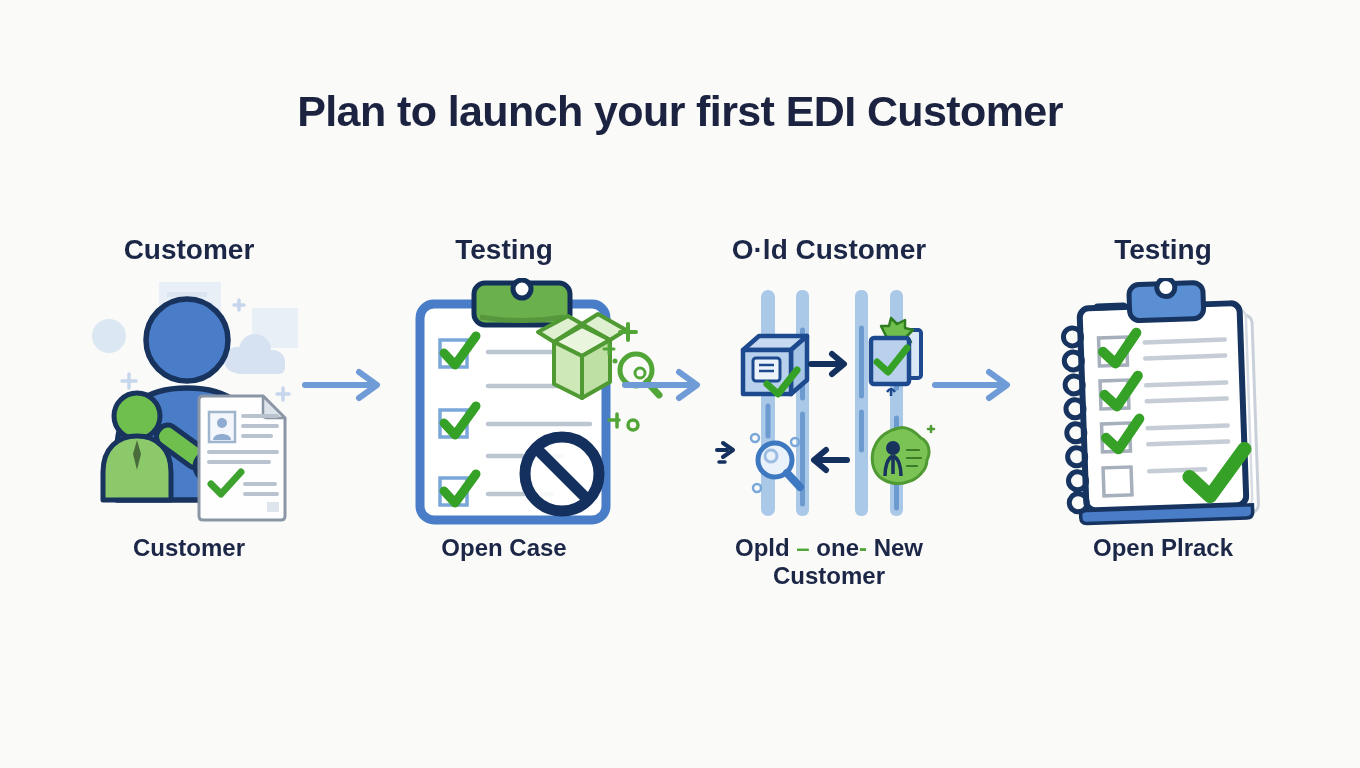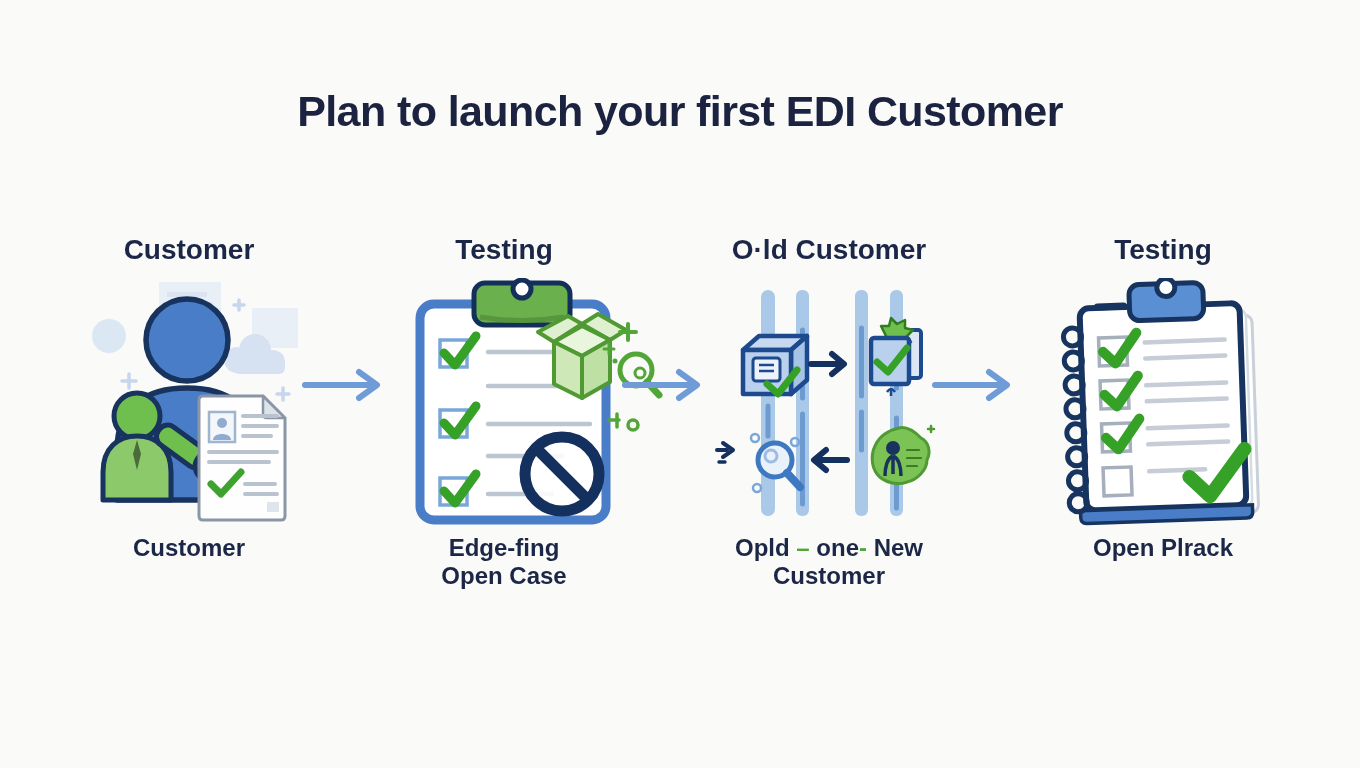--- a/index.html
+++ b/index.html
@@ -151,21 +151,20 @@
           <circle cx="229" cy="147" r="5" stroke-width="3.5"></circle>
         </g>
 
         <g stroke="#14305e" stroke-width="11" fill="none">
           <circle cx="158" cy="196" r="37" fill="#ffffff" fill-opacity="0.88"></circle>
           <path d="M132 170 L184 222"></path>
         </g>
       </svg>
     </div>
     <div class="caption">
-      <div>Edge-fing</div>
       <div>Open Case</div>
     </div>
   </div>
 
   <div class="stage" id="stage-oldprocess">
     <div class="stage-header">O·ld Customer</div>
     <div class="icon-box">
       <svg width="240" height="250" viewBox="0 0 240 250">
 
         <g>

